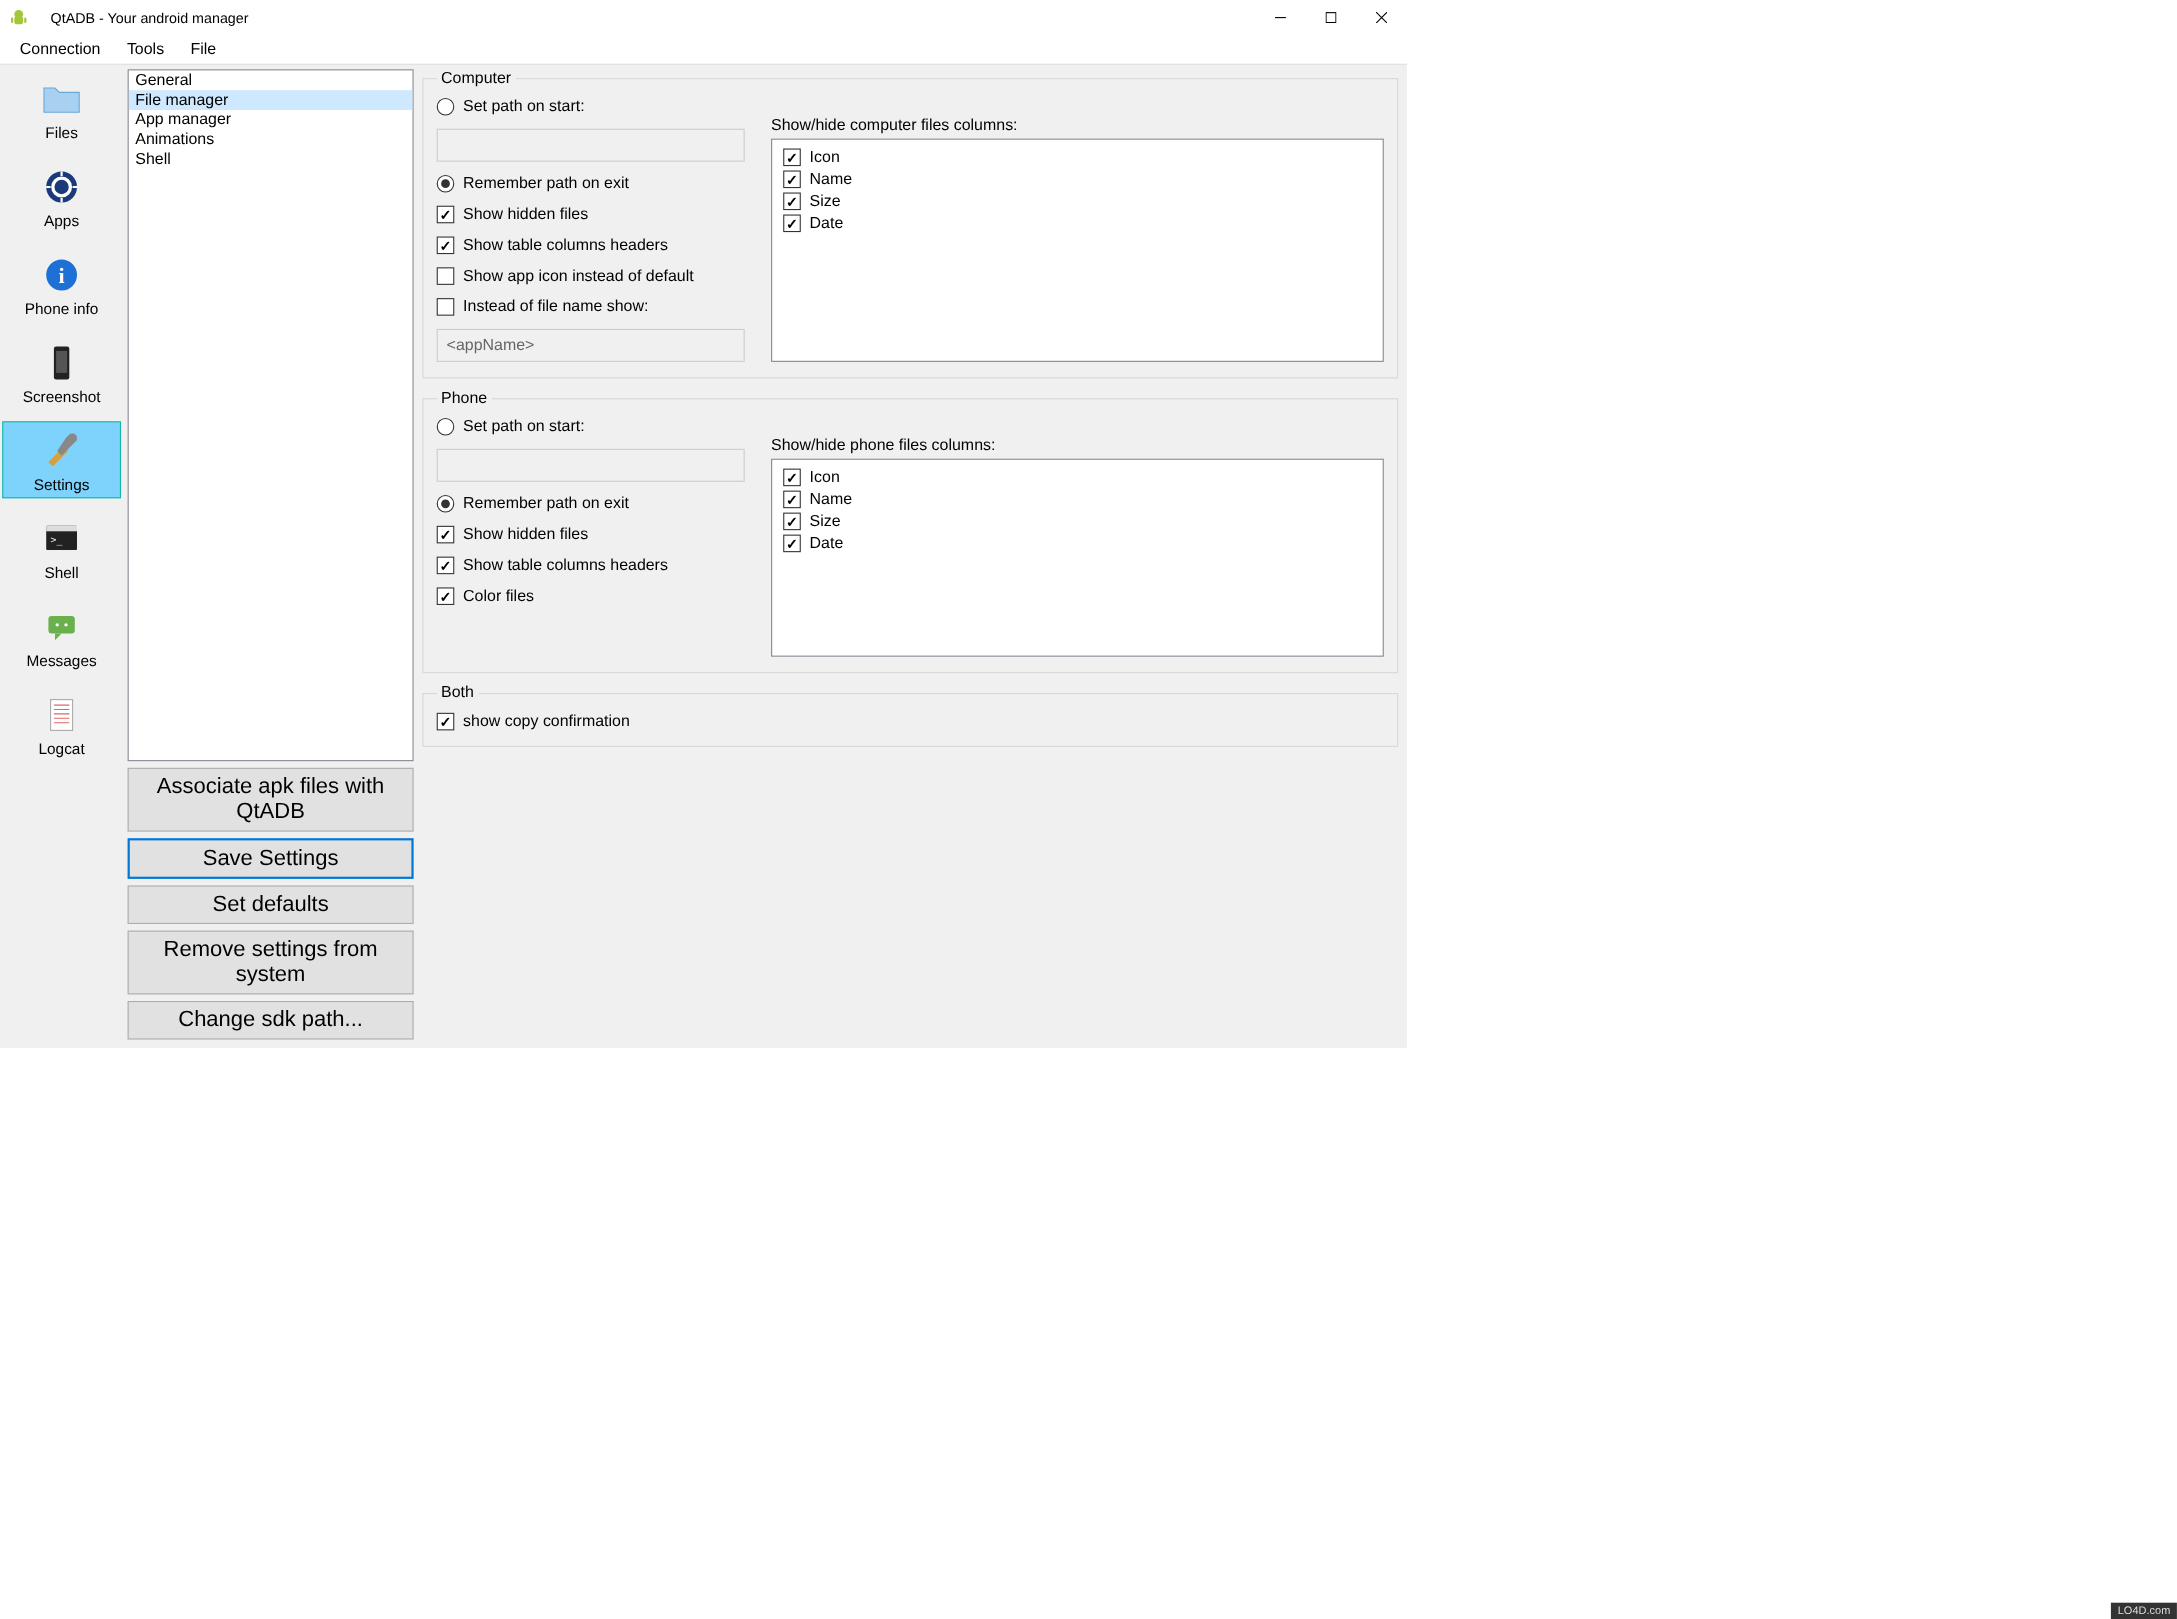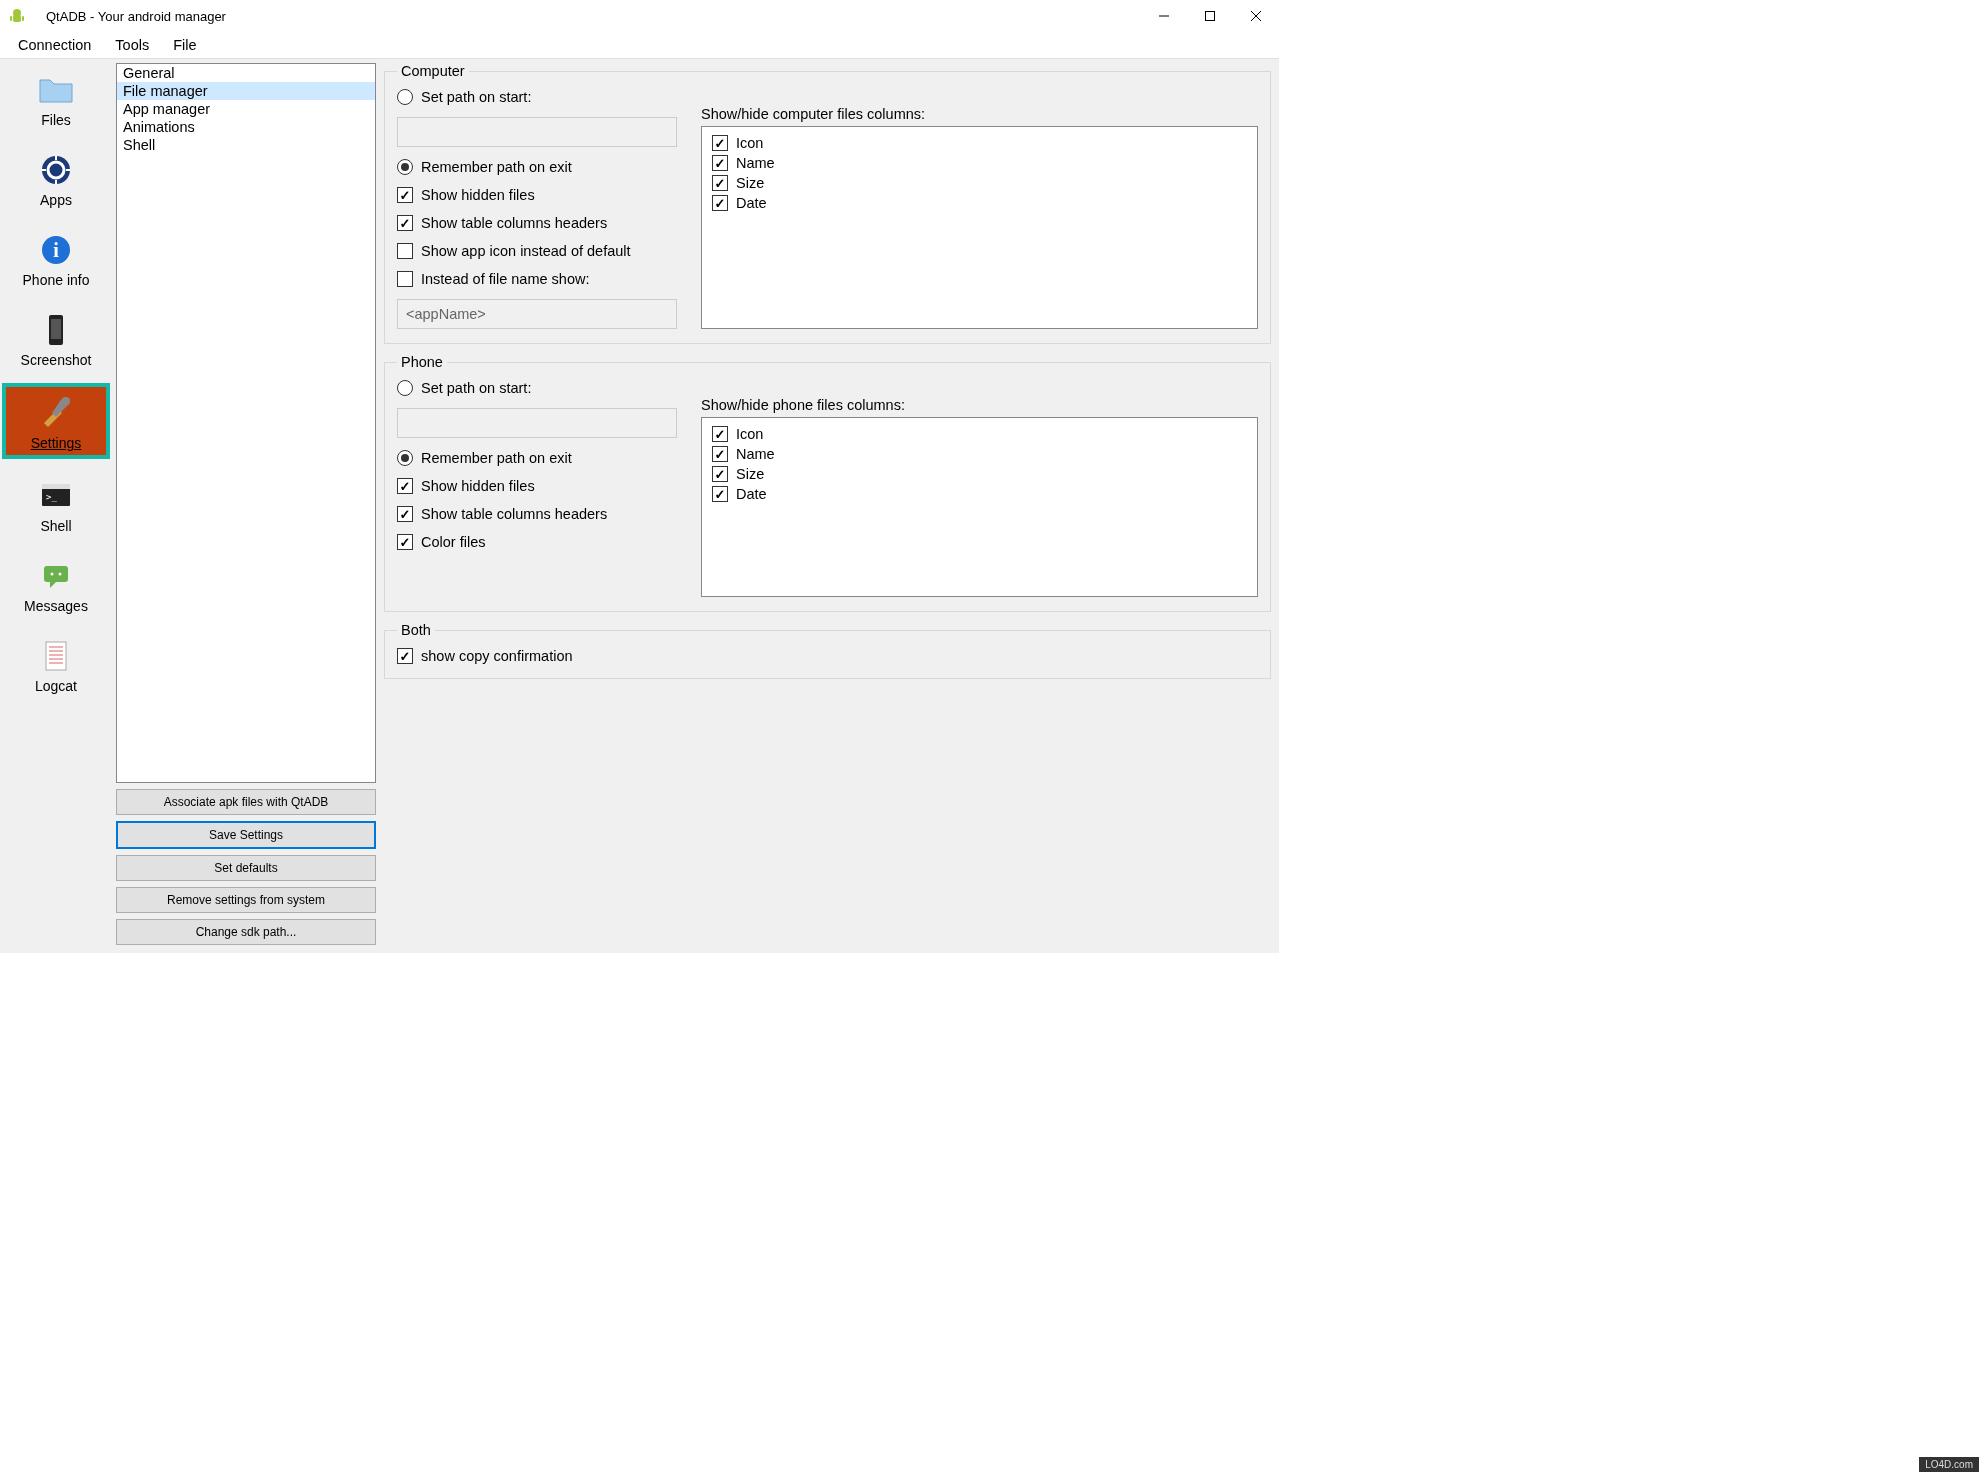--- a/index.html
+++ b/index.html
@@ -8,28 +8,28 @@
 .titlebar { height: 32px; display: flex; align-items: center; padding: 0 0 0 8px; background: #fff; gap: 12px; }
 .titlebar .app-icon { width: 18px; height: 18px; margin-right: 8px; }
 .titlebar .title { font-size: 13px; }
 .win-controls { margin-left: auto; display: flex; }
 .win-btn { width: 46px; height: 32px; display: flex; align-items: center; justify-content: center; }
 .menubar { height: 26px; display: flex; align-items: center; padding: 0 8px; gap: 4px; background: #fff; }
 .menubar .menu-item { padding: 2px 10px; font-size: 14.5px; }
 .content { flex: 1; display: flex; background: #f0f0f0; border-top: 1px solid #e0e0e0; }
 .sidebar { width: 112px; background: #f0f0f0; padding: 4px 2px; display: flex; flex-direction: column; gap: 10px; }
 .side-item { display: flex; flex-direction: column; align-items: center; padding: 6px 2px 4px; font-size: 14px; border: 1px solid transparent; }
-.side-item.selected { background: #c2410c; border: 4px solid #14b8a6; text-decoration: underline; }
+.side-item.selected { background: #7dd3fc; border: 1px solid #14b8a6; }
 .side-item .icon-wrap { width: 48px; height: 40px; display: flex; align-items: center; justify-content: center; margin-bottom: 2px; }
 .main-area { flex: 1; display: flex; gap: 8px; padding: 4px 8px 8px 4px; }
 .left-col { width: 260px; display: flex; flex-direction: column; gap: 6px; }
 .category-list { flex: 1; background: #fff; border: 1px solid #828790; padding: 0; overflow: auto; }
 .cat-row { padding: 1px 6px; font-size: 14.5px; }
 .cat-row.selected { background: #cde8ff; }
-.btn { background: #e1e1e1; border: 1px solid #adadad; padding: 5px 8px; font-size: 12px; text-align: center; }
+.btn { background: #e1e1e1; border: 1px solid #adadad; padding: 5px 8px; font-size: 20px; text-align: center; }
 .btn.primary { border: 2px solid #0078d7; }
 .right-col { flex: 1; display: flex; flex-direction: column; gap: 10px; }
 fieldset { border: 1px solid #d8d8d8; padding: 10px 12px 14px 12px; }
 legend { padding: 0 4px; font-size: 14.5px; }
 .fs-body { display: flex; gap: 24px; }
 .fs-left { width: 280px; display: flex; flex-direction: column; gap: 12px; }
 .fs-right { flex: 1; display: flex; flex-direction: column; margin-top: 17px; }
 .radio-row, .check-row { display: flex; align-items: center; gap: 8px; font-size: 14.5px; }
 .text-input { width: 100%; height: 30px; background: #f0f0f0; border: 1px solid #cccccc; padding: 0 8px; font-size: 14.5px; color: #666; }
 .text-input.empty { background: #f0f0f0; }

